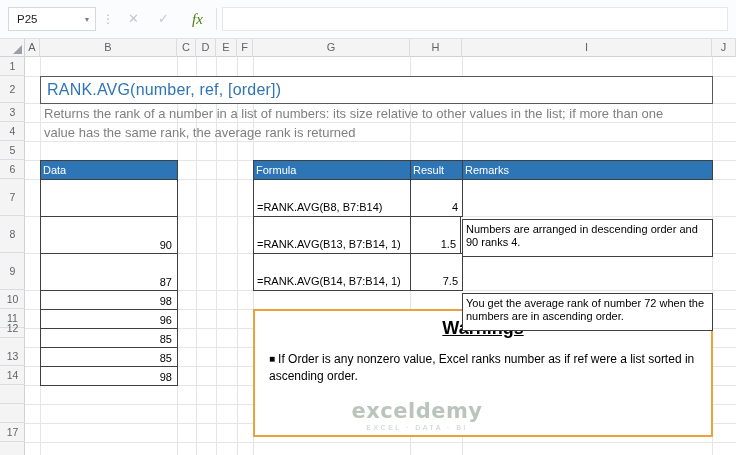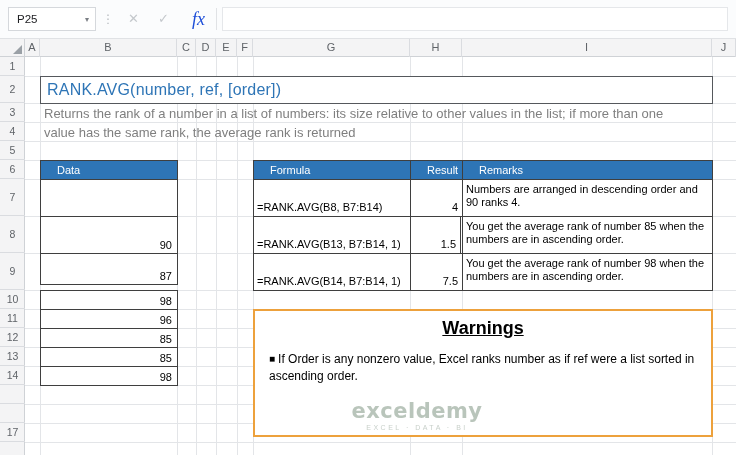--- a/index.html
+++ b/index.html
@@ -10,21 +10,21 @@
   .topbar { position:absolute; left:0; top:0; width:736px; height:38px; background:#fbfcfd;
             border-bottom:1px solid #e0e2e5; z-index:7; }
   .name-box { position:absolute; left:8px; top:7px; width:88px; height:24px; background:#fff;
               border:1px solid #d5d8dc; box-sizing:border-box; display:flex; align-items:center;
               justify-content:space-between; padding:0 6px 0 8px; font-size:11.5px; color:#202124; }
   .nb-caret { font-size:8px; color:#7b7f85; }
   .fb-handle { position:absolute; left:102px; top:0; line-height:38px; color:#b6babf; font-size:12px; }
   .fb-btn { position:absolute; top:0; line-height:38px; }
   .fb-cancel { left:128px; font-size:13px; color:#c4c8cc; }
   .fb-enter  { left:158px; font-size:13px; color:#c4c8cc; }
-  .fb-fx     { left:192px; font-size:18px; color:#1d4ed8; font-style:italic;
+  .fb-fx     { left:192px; font-size:15px; color:#4d7c0f; font-style:italic;
                font-family:"Liberation Serif", serif; }
   .fb-sep { position:absolute; left:216px; top:8px; width:1px; height:22px; background:#e0e2e5; }
   .fb-input { position:absolute; left:222px; top:7px; width:506px; height:24px; background:#fff;
               border:1px solid #e5e7ea; box-sizing:border-box; }
 
   
   .corner { position:absolute; left:0; top:38px; width:25px; height:19px; background:#f4f4f5;
             border-right:1px solid #cfd2d6; border-bottom:1px solid #cfd2d6; box-sizing:border-box; z-index:6; }
   .corner-tri { position:absolute; right:2px; bottom:2px; width:0; height:0;
                 border-left:9px solid transparent; border-bottom:9px solid #9aa0a6; }
@@ -43,33 +43,33 @@
   .glv { top:57px; width:1px; height:398px; }
   .glh { left:25px; width:711px; height:1px; }
 
   .title-box { position:absolute; left:40px; top:76px; width:673px; height:28px; background:#fff;
                border:1px solid #55585c; box-sizing:border-box; display:flex; align-items:center;
                padding-left:6px; font-size:16px; letter-spacing:0.2px; color:var(--title-blue,#2E75B6); z-index:2; }
   .description { position:absolute; left:44px; top:105px; width:628px; font-size:13px;
                  line-height:18.5px; color:var(--desc-gray,#7F7F7F); z-index:2; }
 
   .hdr { position:absolute; top:160px; height:20px; background:var(--hdr-blue,#2E75B6); color:#fff;
-         font-size:11px; line-height:18px; padding-left:16px; border:1px solid var(--cell-border,#3f3f3f);
+         font-size:11px; line-height:18px; padding-left:2px; border:1px solid var(--cell-border,#3f3f3f);
          box-sizing:border-box; z-index:2; }
   .hdr-data    { left:40px;  width:138px; }
   .hdr-formula { left:253px; width:158px; }
   .hdr-result  { left:410px; width:53px;  }
   .hdr-remarks { left:462px; width:251px; }
 
   .cellbox { position:absolute; background:#fff; border:1px solid var(--cell-border,#3f3f3f);
              box-sizing:border-box; font-size:11px; color:#000; z-index:2; }
   .num     { display:flex; align-items:flex-end; justify-content:flex-end; padding:0 5px 2px 0; }
   .fcell   { display:flex; align-items:flex-end; padding:0 0 3px 3px; white-space:nowrap; }
   .rescell { display:flex; align-items:flex-end; justify-content:flex-end; padding:0 4px 3px 0; }
-  .remcell { display:flex; align-items:center; padding:0 2px 4px 3px; line-height:13px; }
+  .remcell { display:flex; align-items:center; padding:0 2px 4px 3px; line-height:13px;margin-top:40px; }
 
   
   .warnbox { position:absolute; left:253px; top:309px; width:460px; height:128px; background:#fff;
              border:2px solid var(--warn-orange,#EDA13C); box-sizing:border-box; z-index:2; }
   .warn-title { position:relative; z-index:2; margin-top:7px; text-align:center; font-size:18px;
                 font-weight:bold; text-decoration:underline; color:#000; }
   .warn-item { position:relative; z-index:2; margin:12px 12px 0 14px; font-size:12px;
                line-height:17px; color:#000; }
   .warn-item + .warn-item { margin-top:7px; }
   .bullet { font-size:10px; position:relative; top:-1px; margin-right:3px; }
@@ -116,21 +116,21 @@
       <div class="row-h" style="top: 19px; height: 27px; line-height: 27px;">2</div>
       <div class="row-h" style="top: 46px; height: 19px; line-height: 19px;">3</div>
       <div class="row-h" style="top: 65px; height: 19px; line-height: 19px;">4</div>
       <div class="row-h" style="top: 84px; height: 19px; line-height: 19px;">5</div>
       <div class="row-h" style="top: 103px; height: 19px; line-height: 19px;">6</div>
       <div class="row-h" style="top: 122px; height: 37px; line-height: 37px;">7</div>
       <div class="row-h" style="top: 159px; height: 37px; line-height: 37px;">8</div>
       <div class="row-h" style="top: 196px; height: 37px; line-height: 37px;">9</div>
       <div class="row-h" style="top: 233px; height: 19px; line-height: 19px;">10</div>
       <div class="row-h" style="top: 252px; height: 19px; line-height: 19px;">11</div>
-      <div class="row-h" style="top: 271px; height: 19px; line-height: 19px;">12</div>
+      <div class="row-h" style="top: 262px; height: 19px; line-height: 19px;">12</div>
       <div class="row-h" style="top: 290px; height: 19px; line-height: 19px;">13</div>
       <div class="row-h" style="top: 309px; height: 19px; line-height: 19px;">14</div>
       <div class="row-h" style="top: 328px; height: 19px; line-height: 19px;"></div>
       <div class="row-h" style="top: 347px; height: 19px; line-height: 19px;"></div>
       <div class="row-h" style="top: 366px; height: 19px; line-height: 19px;">17</div>
     </div>
 
   <div class="sheet" id="sheet">
 
     <div class="title-box">RANK.AVG(number, ref, [order])</div>
@@ -171,29 +171,28 @@
       <div class="gl glh" style="top: 309px;"></div>
       <div class="gl glh" style="top: 328px;"></div>
       <div class="gl glh" style="top: 347px;"></div>
       <div class="gl glh" style="top: 366px;"></div>
       <div class="gl glh" style="top: 385px;"></div>
       <div class="gl glh" style="top: 404px;"></div>
       <div class="gl glh" style="top: 423px;"></div>
       <div class="gl glh" style="top: 442px;"></div>
       <div class="cellbox num" style="left: 40px; width: 138px; top: 179px; height: 54px;">89</div>
       <div class="cellbox num" style="left: 40px; width: 138px; top: 216px; height: 38px; text-align: right;">90</div>
-      <div class="cellbox num" style="left: 40px; width: 138px; top: 253px; height: 32px;">87</div>
+      <div class="cellbox num" style="left: 40px; width: 138px; top: 253px; height: 38px;">87</div>
       <div class="cellbox num" style="left: 40px; width: 138px; top: 290px; height: 20px;">98</div>
       <div class="cellbox num" style="left: 40px; width: 138px; top: 309px; height: 20px;">96</div>
       <div class="cellbox num" style="left: 40px; width: 138px; top: 328px; height: 20px;">85</div>
       <div class="cellbox num" style="left: 40px; width: 138px; top: 347px; height: 20px;">85</div>
       <div class="cellbox num" style="left: 40px; width: 138px; top: 366px; height: 20px;">98</div>
       <div class="cellbox fcell" style="left: 253px; width: 158px; top: 179px; height: 38px;">=RANK.AVG(B8, B7:B14)</div>
       <div class="cellbox rescell" style="left: 410px; width: 53px; top: 179px; height: 38px;">4</div>
       <div class="cellbox remcell" style="left: 462px; width: 251px; top: 179px; height: 38px;">Numbers are arranged in descending order and 90 ranks 4.</div>
       <div class="cellbox fcell" style="left: 253px; width: 158px; top: 216px; height: 38px;">=RANK.AVG(B13, B7:B14, 1)</div>
       <div class="cellbox rescell" style="left: 410px; width: 51px; top: 216px; height: 38px;">1.5</div>
-      <div class="cellbox remcell" style="left: 462px; width: 251px; top: 216px; height: 38px;">You get the average rank of number 85 when the numbers are in ascending order.</div>
       <div class="cellbox fcell" style="left: 253px; width: 158px; top: 253px; height: 38px;">=RANK.AVG(B14, B7:B14, 1)</div>
       <div class="cellbox rescell" style="left: 410px; width: 53px; top: 253px; height: 38px;">7.5</div>
-      <div class="cellbox remcell" style="left: 462px; width: 251px; top: 253px; height: 38px;">You get the average rank of number 98 when the numbers are in ascending order.</div>
+      <div class="cellbox remcell" style="left: 462px; width: 251px; top: 253px; height: 38px;">You get the average rank of number 72 when the numbers are in ascending order.</div>
     </div>
 </div>
 
 </body></html>

